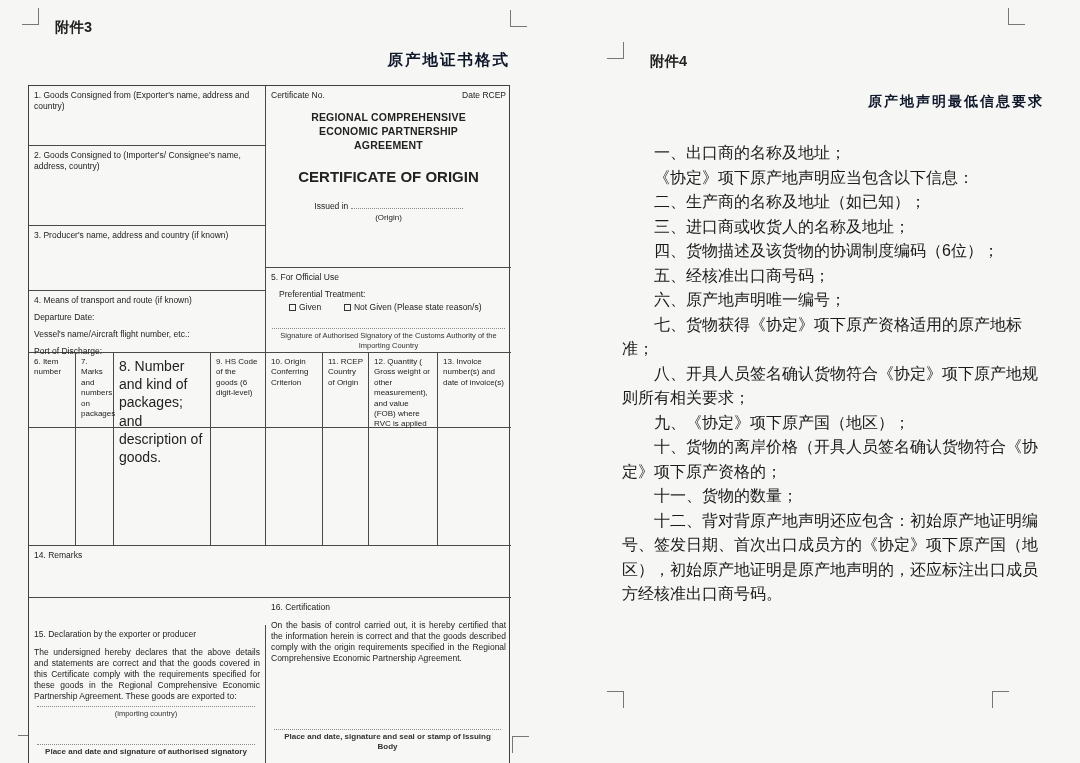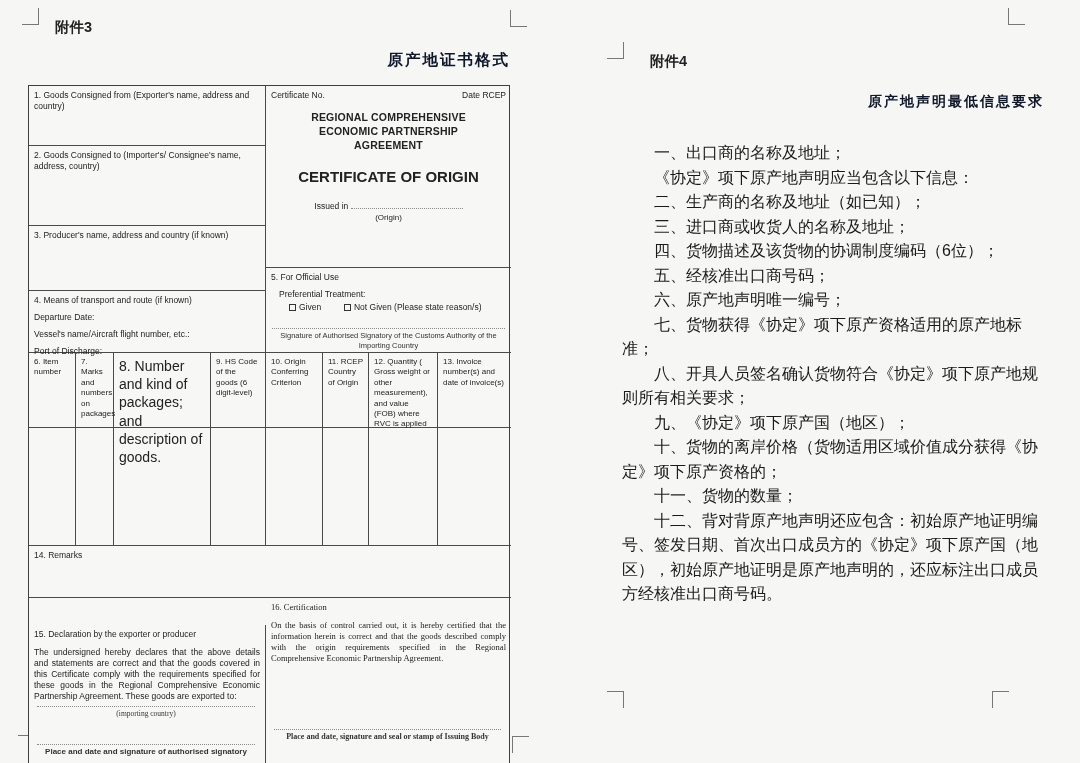--- a/index.html
+++ b/index.html
@@ -120,26 +120,26 @@
     <div class="cell bB" style="left:409px;top:342px;width:73px;height:118px;"></div>
 
     <div class="cell bB" style="left:0;top:460px;width:482px;height:52px;">
       <span>14. Remarks</span>
     </div>
 
     <div class="cell bR" style="left:0;top:512px;width:237px;height:148px;margin-top:27px;">
       <div>15. Declaration by the exporter or producer</div>
       <div class="justify" style="margin-top:7px;">The undersigned hereby declares that the above details and statements are correct and that the goods covered in this Certificate comply with the requirements specified for these goods in the Regional Comprehensive Economic Partnership Agreement. These goods are exported to:</div>
       <div class="dots" style="position:absolute;left:8px;right:10px;top:80px;"></div>
-      <div class="small-cap" style="position:absolute;left:8px;right:10px;top:84px;font-family:Liberation Serif, serif;">(importing country)</div>
+      <div class="small-cap" style="position:absolute;left:8px;right:10px;top:84px;">(importing country)</div>
       <div class="dots" style="position:absolute;left:8px;right:10px;top:118px;"></div>
       <div class="small-cap" style="position:absolute;left:8px;right:10px;top:122px;font-weight:bold;font-size:8px;">Place and date and signature of authorised signatory</div>
     </div>
 
-    <div class="cell" style="left:237px;top:512px;width:245px;height:148px;font-family:Liberation Serif, serif;">
+    <div class="cell" style="left:237px;top:512px;width:245px;height:148px;">
       <div>16. Certification</div>
       <div class="justify" style="margin-top:7px;">On the basis of control carried out, it is hereby certified that the information herein is correct and that the goods described comply with the origin requirements specified in the Regional Comprehensive Economic Partnership Agreement.</div>
       <div class="dots" style="position:absolute;left:8px;right:10px;top:130px;"></div>
       <div class="small-cap" style="position:absolute;left:8px;right:10px;top:134px;font-weight:bold;font-size:8px;">Place and date, signature and seal or stamp of Issuing Body</div>
     </div>
   </div>
 
   <div class="attach-label" style="left:622px;top:52px;padding-left:28px;">附件4</div>
   <div class="page-title" style="left:608px;top:93px;width:436px;font-size:14px;">原产地声明最低信息要求</div>
 
@@ -147,18 +147,18 @@
     <p>一、出口商的名称及地址；</p>
     <p>《协定》项下原产地声明应当包含以下信息：</p>
     <p>二、生产商的名称及地址（如已知）；</p>
     <p>三、进口商或收货人的名称及地址；</p>
     <p>四、货物描述及该货物的协调制度编码（6位）；</p>
     <p>五、经核准出口商号码；</p>
     <p>六、原产地声明唯一编号；</p>
     <p>七、货物获得《协定》项下原产资格适用的原产地标准；</p>
     <p>八、开具人员签名确认货物符合《协定》项下原产地规则所有相关要求；</p>
     <p>九、《协定》项下原产国（地区）；</p>
-    <p>十、货物的离岸价格（货物适用区域价值成分获得《协定》项下原产资格的；</p>
+    <p>十、货物的离岸价格（开具人员签名确认货物符合《协定》项下原产资格的；</p>
     <p>十一、货物的数量；</p>
     <p>十二、背对背原产地声明还应包含：初始原产地证明编号、签发日期、首次出口成员方的《协定》项下原产国（地区），初始原产地证明是原产地声明的，还应标注出口成员方经核准出口商号码。</p>
   </div>
 
 </div>
 
 </body></html>

